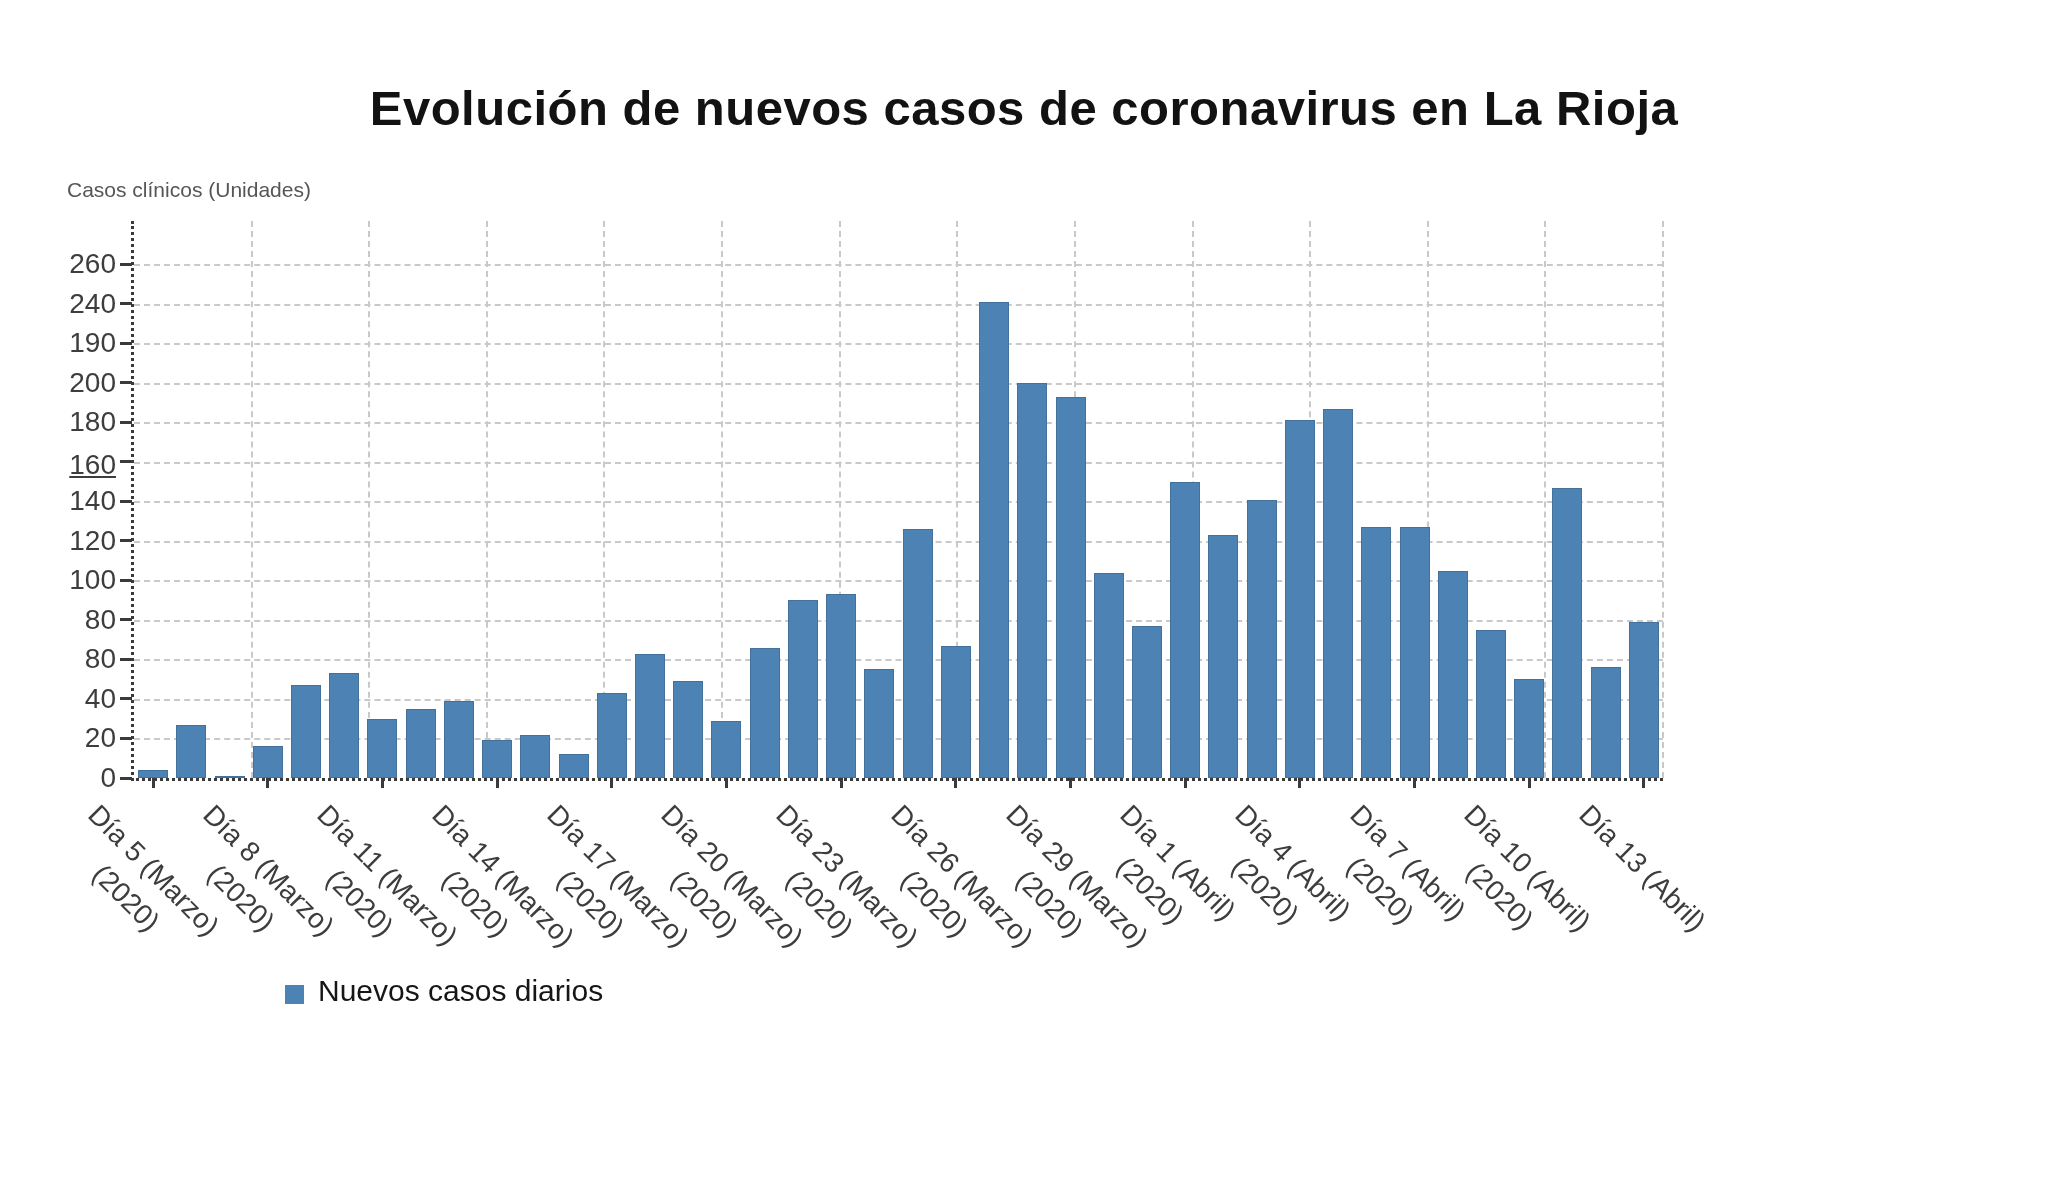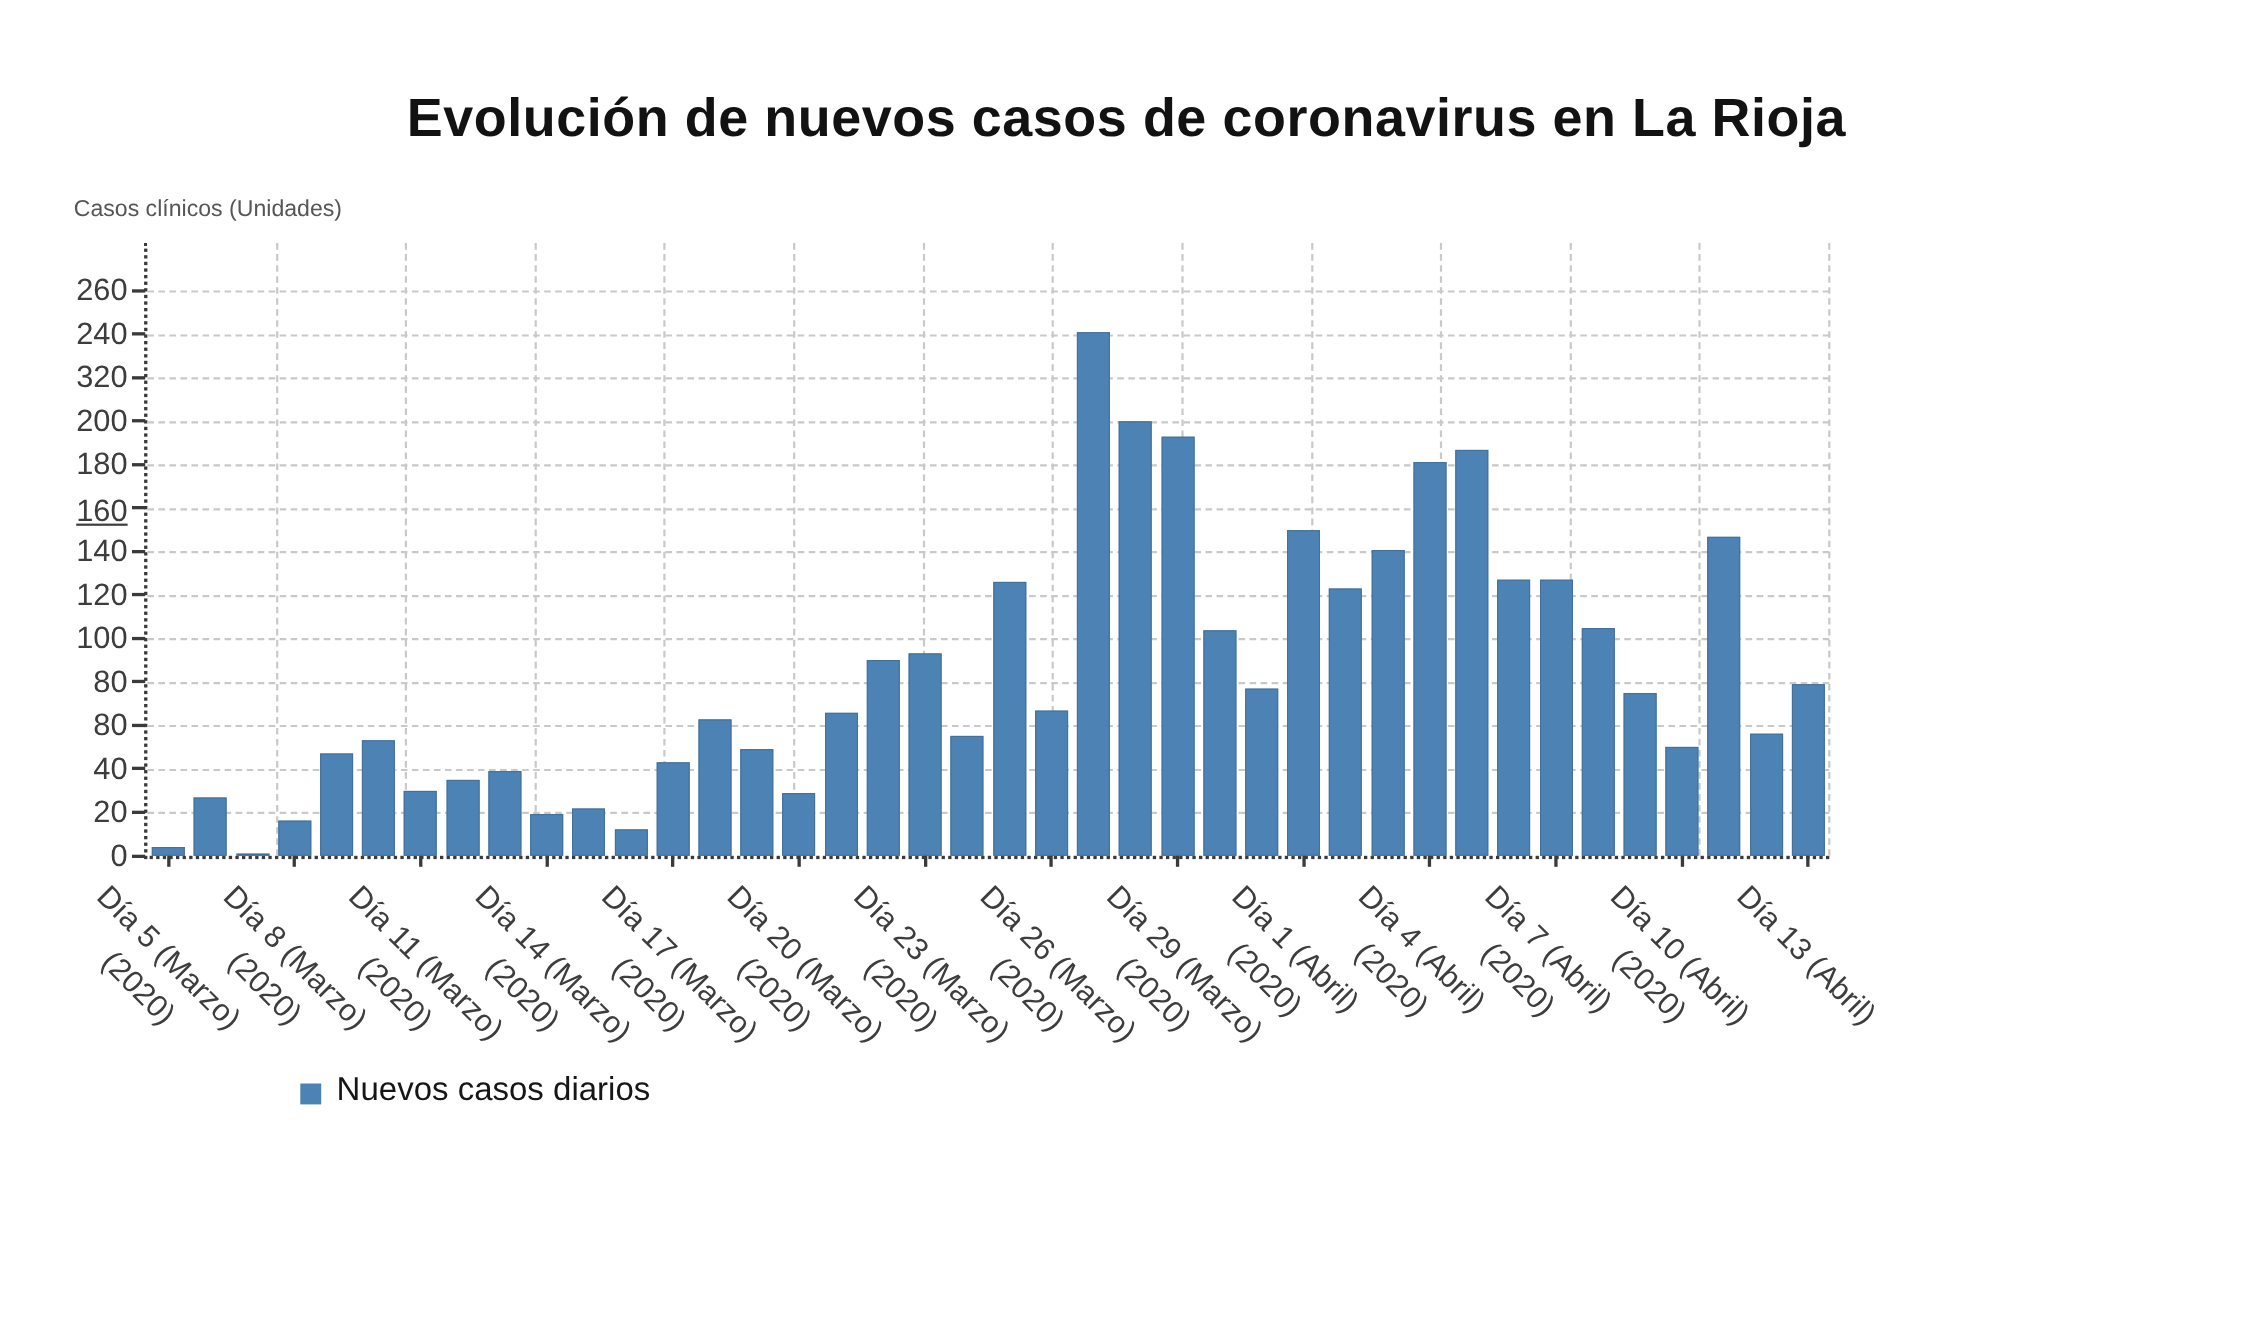--- a/index.html
+++ b/index.html
@@ -25,21 +25,21 @@
   .ytick-label{
     position:absolute;width:96px;text-align:right;font-size:28px;color:#3d3d3d;line-height:32px;
   }
   .xtick-mark{position:absolute;width:3px;height:10px;background:#3a3a3a;}
   .xlabel{
     position:absolute;transform:rotate(45deg);transform-origin:0 0;
     font-size:28px;color:#3d3d3d;line-height:39px;text-align:center;
     white-space:nowrap;width:max-content;
   }
   .xlabel .sub{display:block;}
-  .legend-row{position:absolute;left:0;top:0;width:1831px;height:60px;}
+  .legend-row{position:absolute;left:12px;top:0;width:1831px;height:60px;}
   .swatch{position:absolute;left:273px;top:949px;width:19px;height:19px;}
   .legend-label{position:absolute;left:306px;top:938px;font-size:30px;color:#161616;}
   .source{position:absolute;left:668px;top:938px;font-size:30px;color:#161616;}
 </style>
 </head>
 <body>
 
 <div class="page">
   <h1 class="title">Evolución de nuevos casos de coronavirus en La Rioja</h1>
   <div class="y-axis-title">Casos clínicos (Unidades)</div>
@@ -71,21 +71,21 @@
       <div class="ytick-mark" style="left: -14px; top: 239.472px;"></div>
       <div class="ytick-label" style="left: -114px; top: 228px; text-decoration: underline;">160</div>
       <div class="hgrid" style="top: 201.468px;"></div>
       <div class="ytick-mark" style="left: -14px; top: 199.968px;"></div>
       <div class="ytick-label" style="left: -114px; top: 185.468px;">180</div>
       <div class="hgrid" style="top: 161.965px;"></div>
       <div class="ytick-mark" style="left: -14px; top: 160.465px;"></div>
       <div class="ytick-label" style="left: -114px; top: 145.965px;">200</div>
       <div class="hgrid" style="top: 122.461px;"></div>
       <div class="ytick-mark" style="left: -14px; top: 120.961px;"></div>
-      <div class="ytick-label" style="left: -114px; top: 106.461px;">320</div>
+      <div class="ytick-label" style="left: -114px; top: 106.461px;">190</div>
       <div class="hgrid" style="top: 82.9574px;"></div>
       <div class="ytick-mark" style="left: -14px; top: 81.4574px;"></div>
       <div class="ytick-label" style="left: -114px; top: 66.9574px;">240</div>
       <div class="hgrid" style="top: 43.4539px;"></div>
       <div class="ytick-mark" style="left: -14px; top: 41.9539px;"></div>
       <div class="ytick-label" style="left: -114px; top: 27.4539px;">260</div>
       <div class="vgrid" style="left: 116.615px;"></div>
       <div class="vgrid" style="left: 234.231px;"></div>
       <div class="vgrid" style="left: 351.846px;"></div>
       <div class="vgrid" style="left: 469.462px;"></div>

